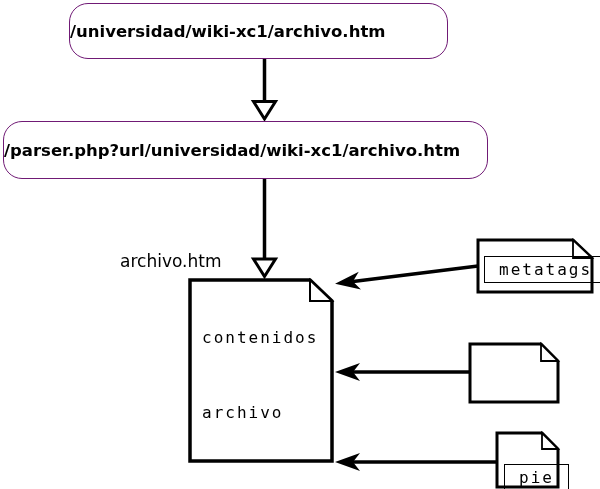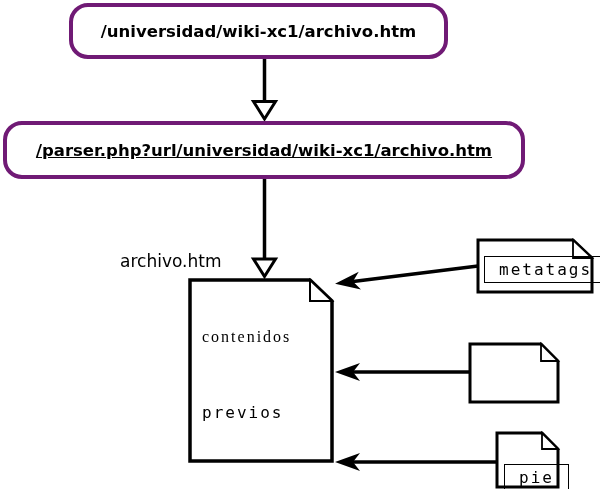--- a/index.html
+++ b/index.html
@@ -17,62 +17,60 @@
   }
   .stage svg.layer {
     position: absolute;
     left: 0;
     top: 0;
   }
   .roundbox {
     position: absolute;
     box-sizing: border-box;
     background: #ffffff;
-    border: 4px solid #701a75;
+    border: 1px solid #701a75;
     border-radius: 19px;
     display: flex;
     align-items: center;
-    justify-content: center;
     font-size: 16.5px;
     font-weight: 600;
     color: #000000;
     white-space: nowrap;
   }
   .box-url {
     left: 69px;
     top: 3px;
     width: 379px;
     height: 56px;
   }
   .box-parser {
     left: 3px;
     top: 121px;
-    width: 522px;
+    width: 485px;
     height: 58px;
-    text-decoration: underline;
   }
   .doc-label {
     position: absolute;
     left: 120px;
     top: 251px;
     font-size: 17px;
     font-weight: normal;
     color: #000000;
     white-space: nowrap;
     text-align: center;
   }
   .mono-text {
     position: absolute;
     font-family: "DejaVu Sans Mono", monospace;
     font-size: 16px;
     letter-spacing: 2px;
     color: #000000;
     white-space: nowrap;
   }
-  .doc-line1 { left: 202px; top: 328px; font-family: Liberation Serif, serif; }
+  .doc-line1 { left: 202px; top: 328px; }
   .doc-line2 { left: 202px; top: 403px; }
   .tag-frame {
     position: absolute;
     box-sizing: border-box;
     border: 1px solid #000000;
     padding: 3px 14px;
     font-family: "DejaVu Sans Mono", monospace;
     font-size: 16px;
     letter-spacing: 2px;
     color: #000000;
@@ -122,18 +120,18 @@
     <span>/universidad/wiki-xc1/archivo.htm</span>
   </div>
 
   <div class="roundbox box-parser">
     <span>/parser.php?url/universidad/wiki-xc1/archivo.htm</span>
   </div>
 
   <div class="doc-label">archivo.htm</div>
 
   <div class="mono-text doc-line1">contenidos</div>
-  <div class="mono-text doc-line2">previos</div>
+  <div class="mono-text doc-line2">archivo</div>
 
   <div class="tag-frame frame-metatags">metatags</div>
   <div class="tag-frame frame-pie">pie</div>
 
 </div>
 
 </body></html>

